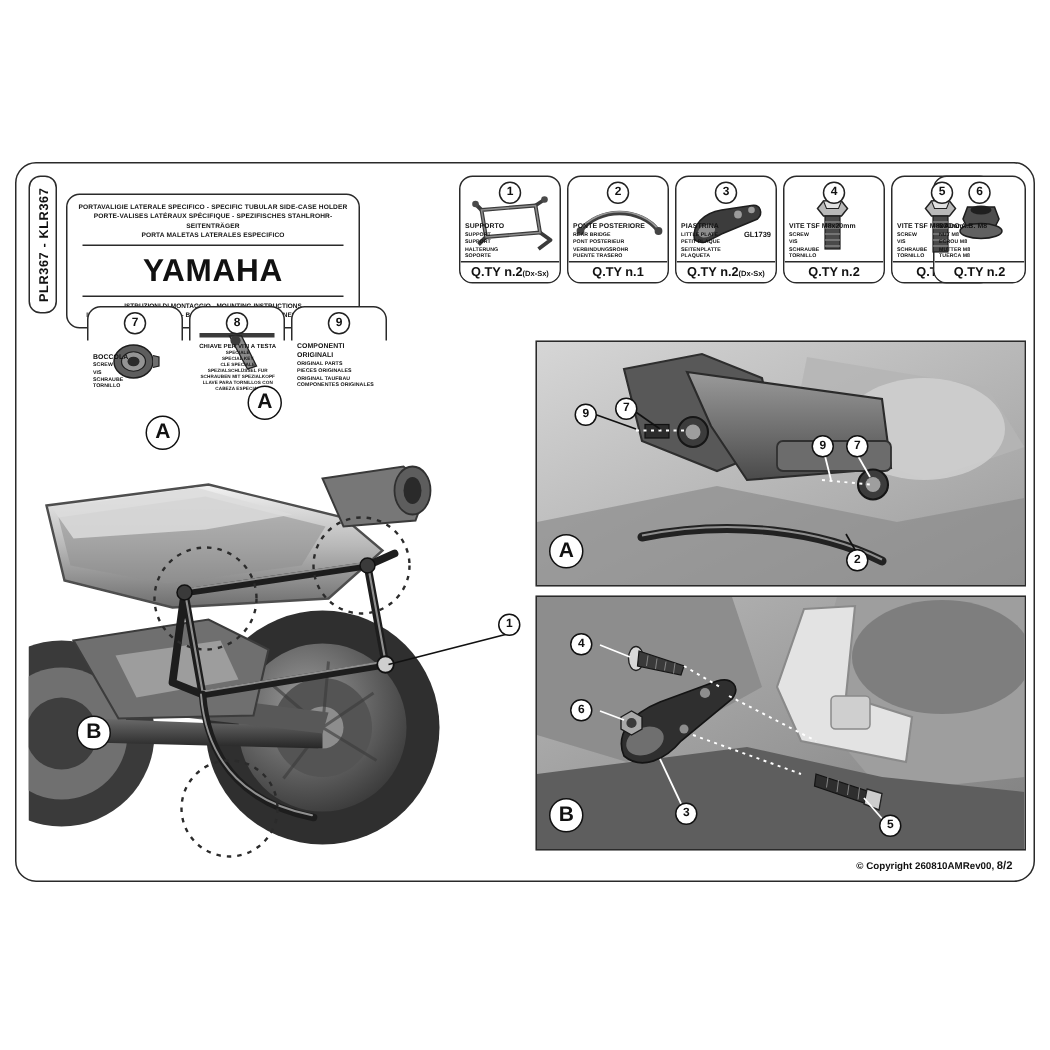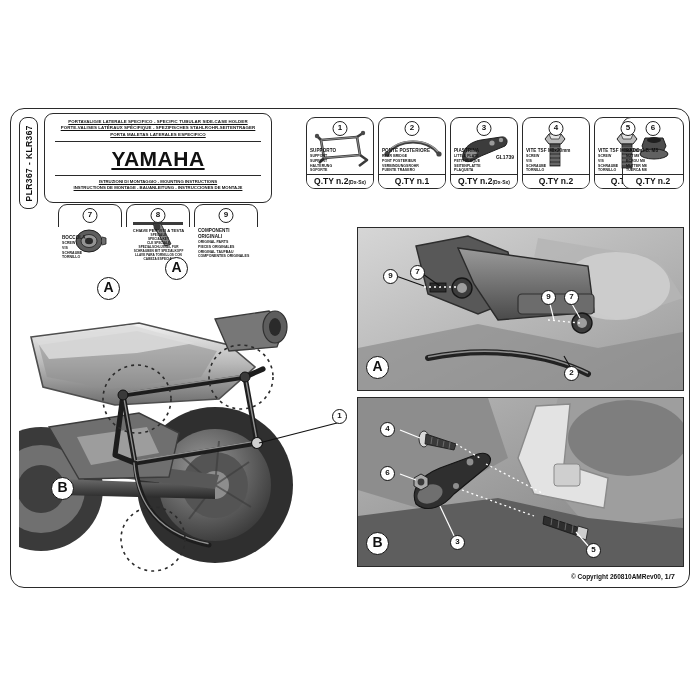--- a/index.html
+++ b/index.html
@@ -16,21 +16,21 @@
         background:#fff;box-sizing:border-box;overflow:hidden;}
 
   
   #codestrip{position:absolute;left:8px;top:8px;width:17px;height:90px;
              border:1.2px solid #2a2a2a;border-radius:8px;background:#fff;
              display:flex;align-items:center;justify-content:center;}
   #codestrip span{writing-mode:vertical-rl;transform:rotate(180deg);
              font-size:8.5px;font-weight:bold;letter-spacing:.4px;white-space:nowrap;}
 
   
-  #titlecard{left:33px;top:4px;width:228px;height:90px;text-decoration:underline;}
+  #titlecard{left:33px;top:20px;width:196px;height:90px;}
   .t-langs{font-size:4.4px;font-weight:bold;text-align:center;line-height:1.42;
            padding:5px 6px 0 6px;letter-spacing:.1px;}
   .t-rule{height:1px;background:#2a2a2a;margin:3px 10px;}
   #brand{font-size:21px;font-weight:bold;text-align:center;letter-spacing:.5px;
          margin:5px 0 4px 0;}
   .t-instr{font-size:4.3px;font-weight:bold;text-align:center;line-height:1.5;
            padding:0 6px;}
 
   
   .part{background:#fff;}
@@ -480,16 +480,16 @@
     </svg>
     <div class="co" style="left:22px;top:24px;">4</div>
     <div class="co" style="left:22px;top:68px;">6</div>
     <div class="co" style="left:92px;top:137px;">3</div>
     <div class="co" style="left:228px;top:145px;">5</div>
     <div class="ph-label" style="left:8px;top:134px;">B</div>
   </div>
 
   <div id="copyright">
     <span>© Copyright 260810AMRev00,</span>
-    <b>1/7</b>
+    <b>8/2</b>
   </div>
 
 </div>
 
 </body></html>

